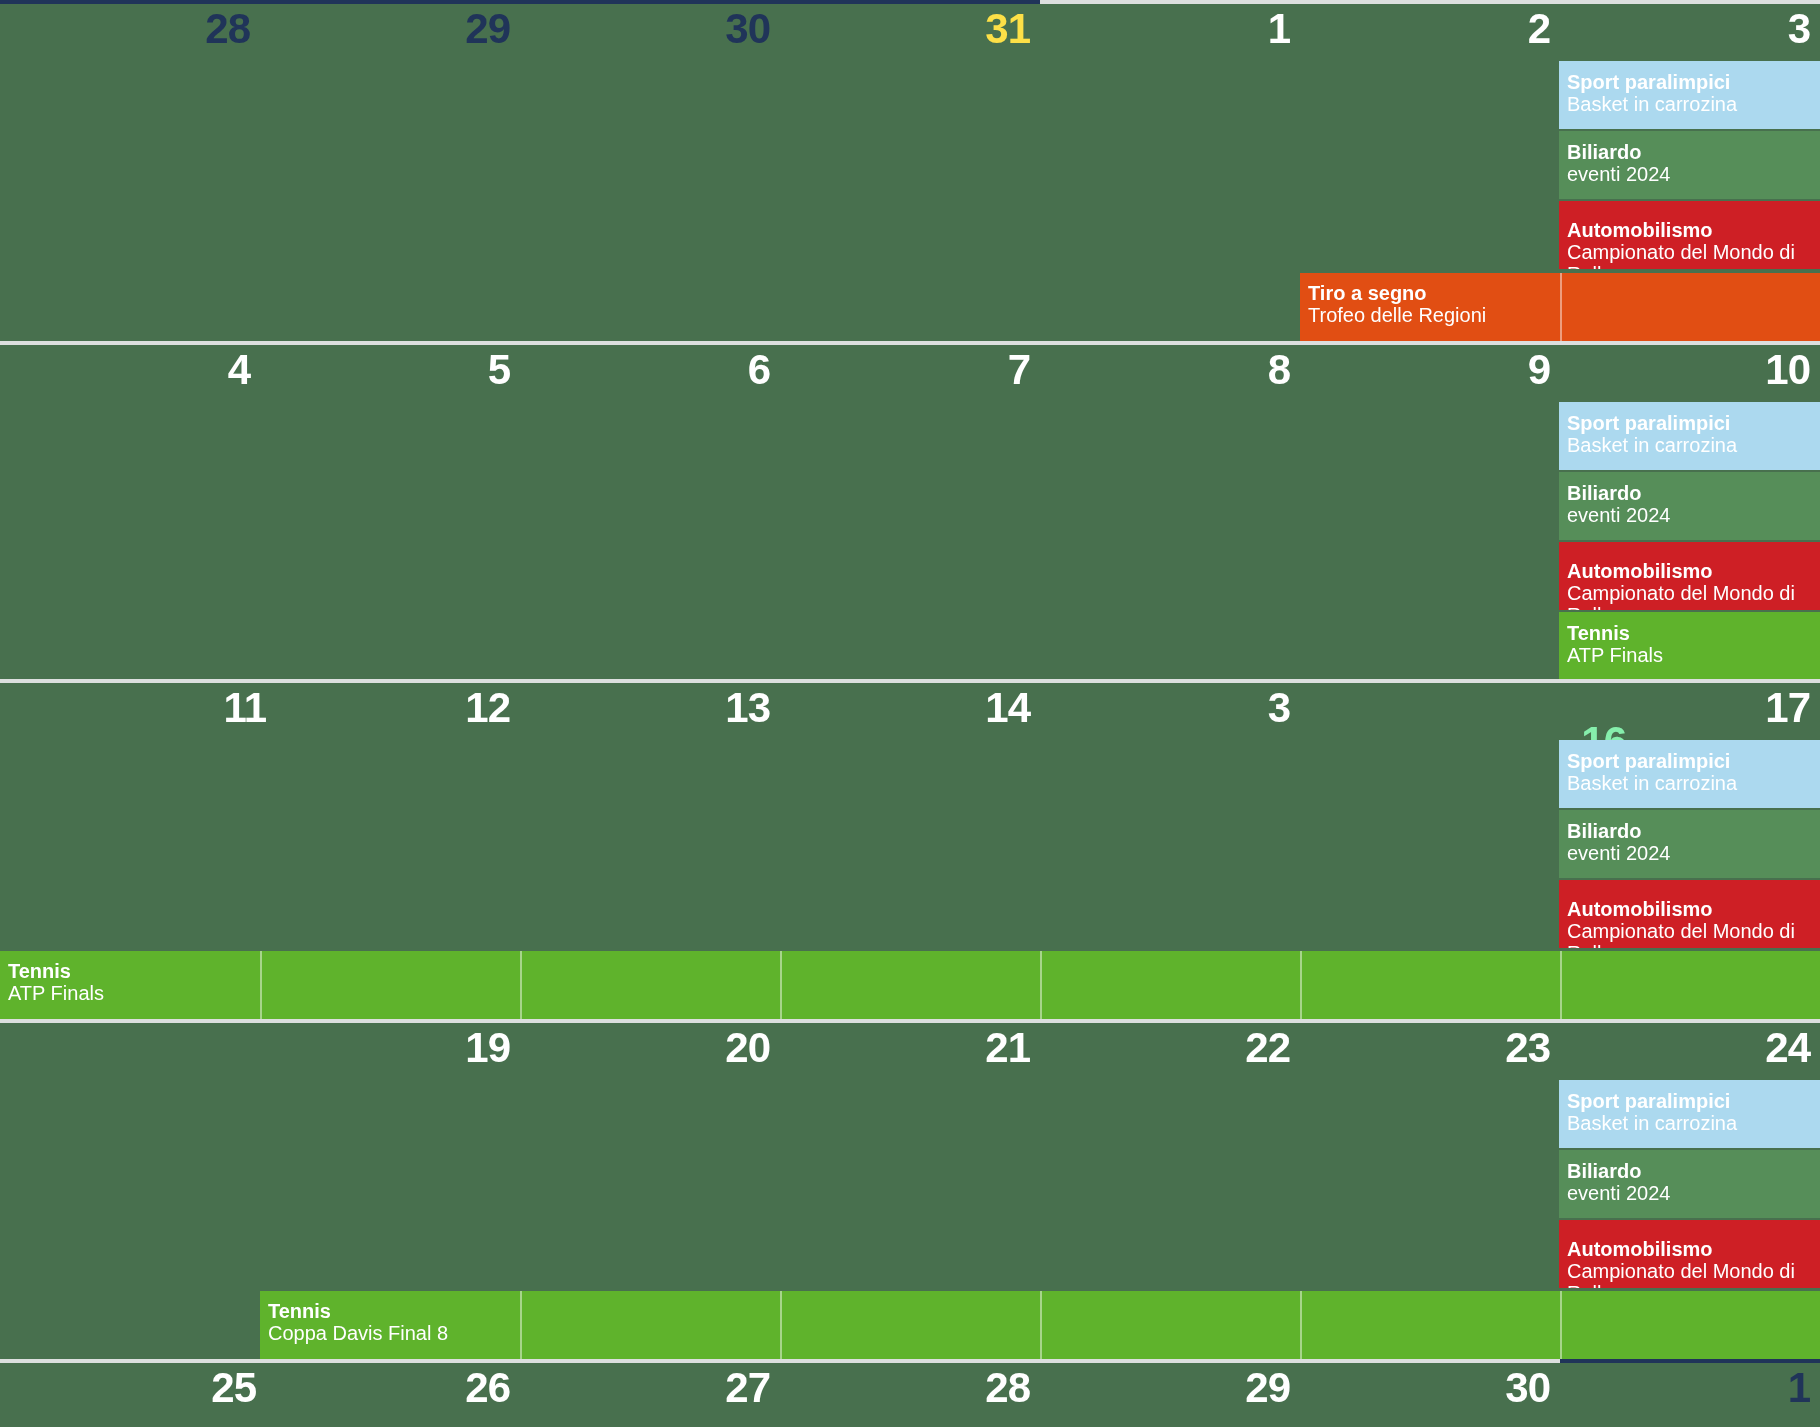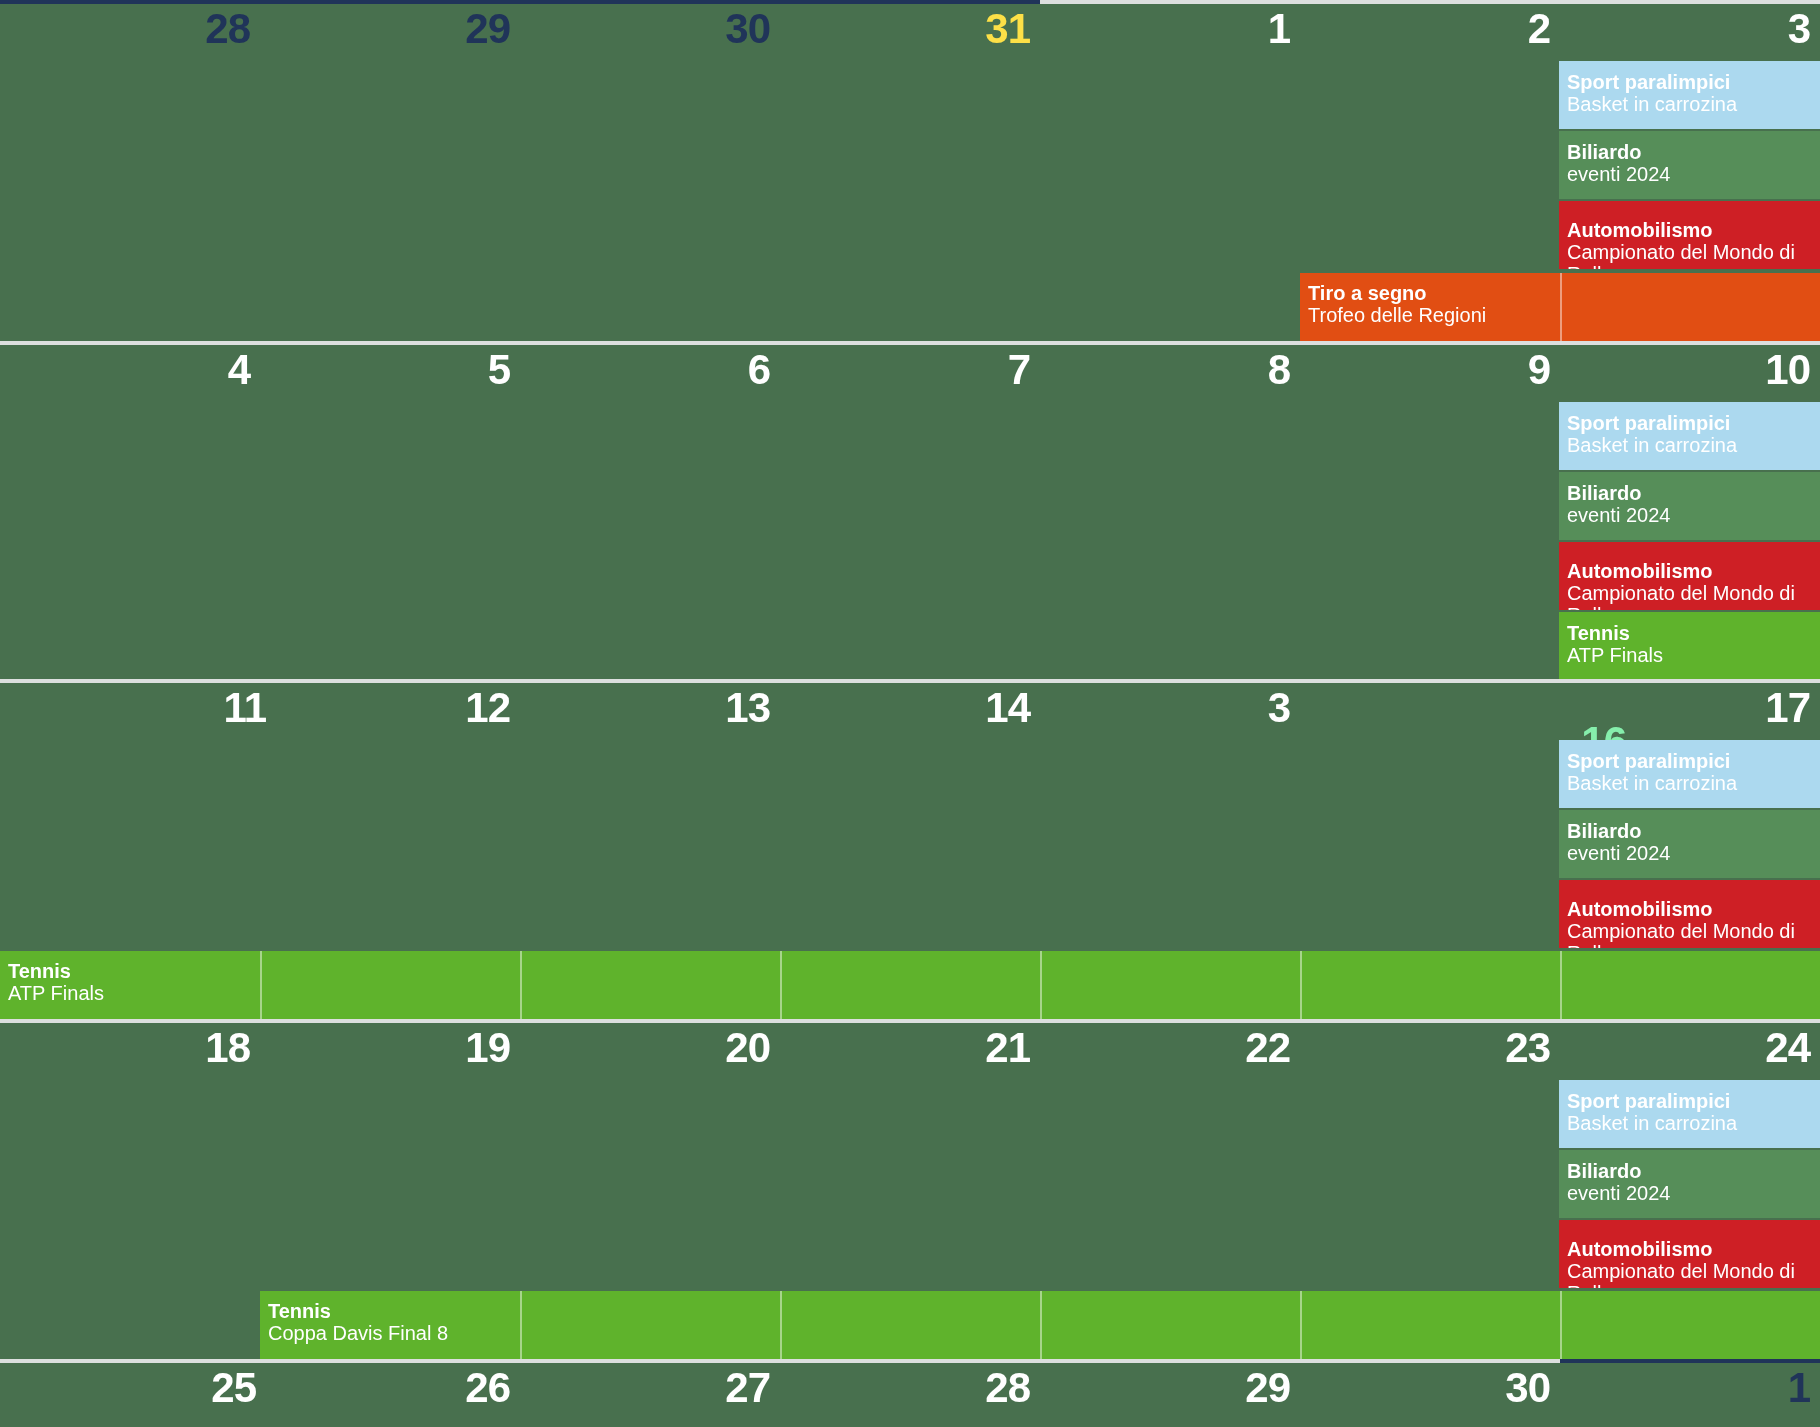--- a/index.html
+++ b/index.html
@@ -188,21 +188,20 @@
     <div class="sep" style="top: 1019px;">
       <div class="sep-seg" style="left: 0px; background: rgb(220, 223, 222);"></div>
       <div class="sep-seg" style="left: 260px; background: rgb(220, 223, 222);"></div>
       <div class="sep-seg" style="left: 520px; background: rgb(220, 223, 222);"></div>
       <div class="sep-seg" style="left: 780px; background: rgb(220, 223, 222);"></div>
       <div class="sep-seg" style="left: 1040px; background: rgb(220, 223, 222);"></div>
       <div class="sep-seg" style="left: 1300px; background: rgb(220, 223, 222);"></div>
       <div class="sep-seg" style="left: 1560px; background: rgb(220, 223, 222);"></div>
     </div>
     <div class="week" style="top: 1023px; height: 336px;">
-      <div class="daynum" style="left: 0px; color: rgb(255, 255, 255);">18</div>
       <div class="daynum" style="left: 260px; color: rgb(255, 255, 255);">19</div>
       <div class="daynum" style="left: 520px; color: rgb(255, 255, 255);">20</div>
       <div class="daynum" style="left: 780px; color: rgb(255, 255, 255);">21</div>
       <div class="daynum" style="left: 1040px; color: rgb(255, 255, 255);">22</div>
       <div class="daynum" style="left: 1300px; color: rgb(255, 255, 255);">23</div>
       <div class="daynum" style="left: 1560px; color: rgb(255, 255, 255);">24</div>
       <div class="evt block" style="top: 57px; background: rgb(172, 217, 239);">
         <div class="evt-title">Sport paralimpici</div>
         <div class="evt-sub">Basket in carrozina</div>
       </div>

